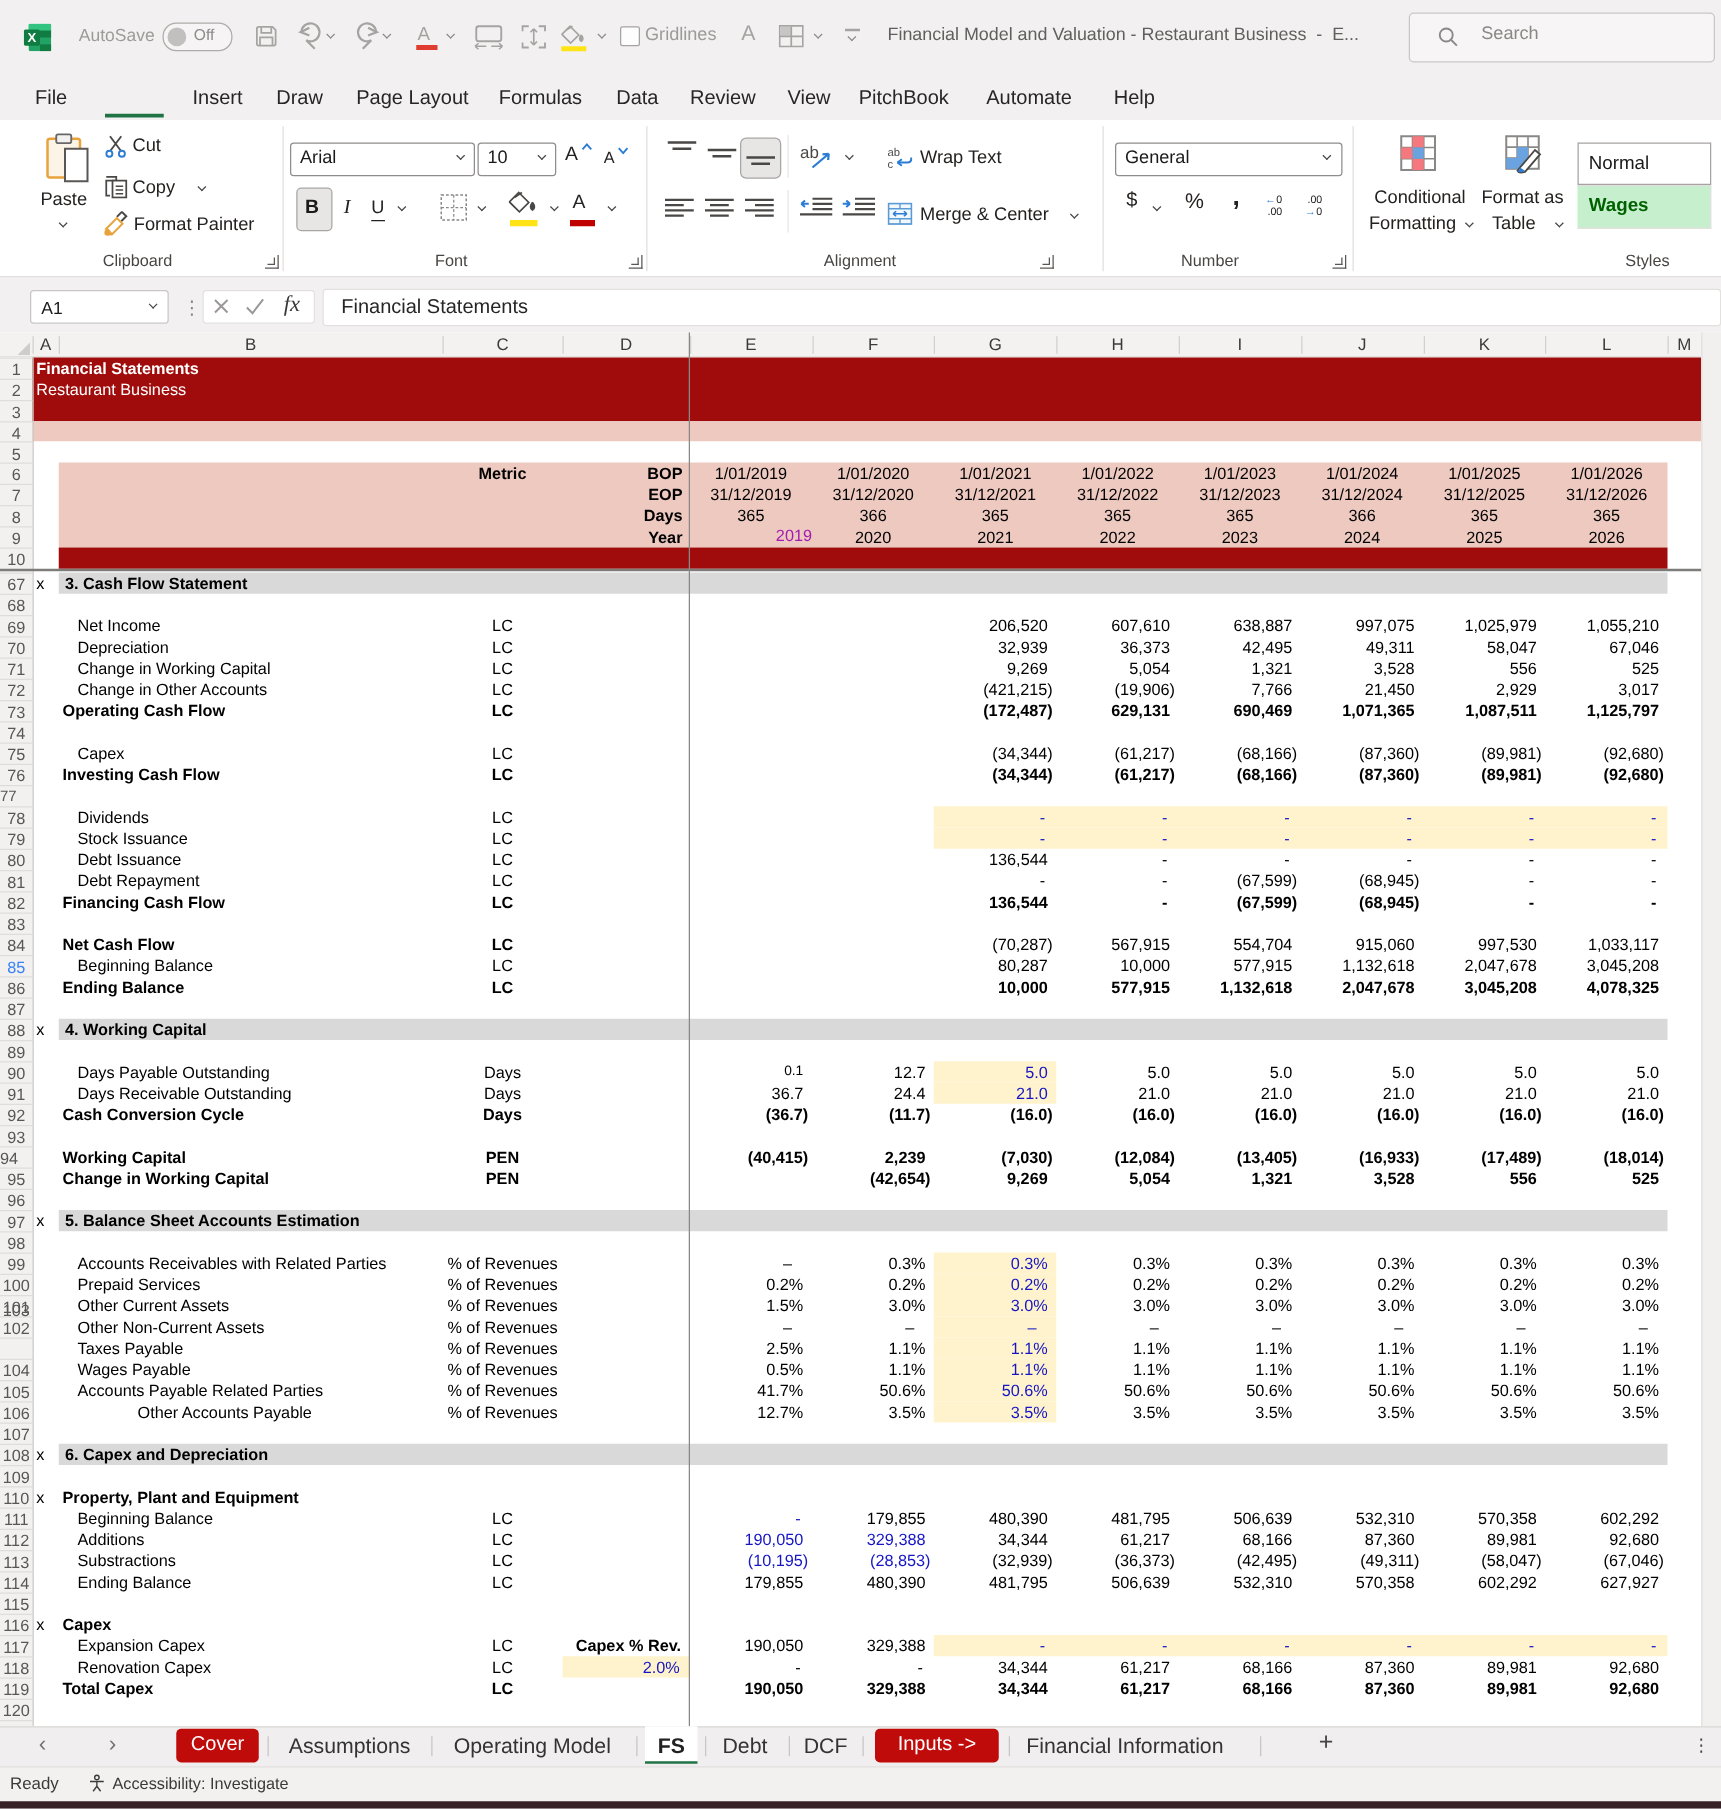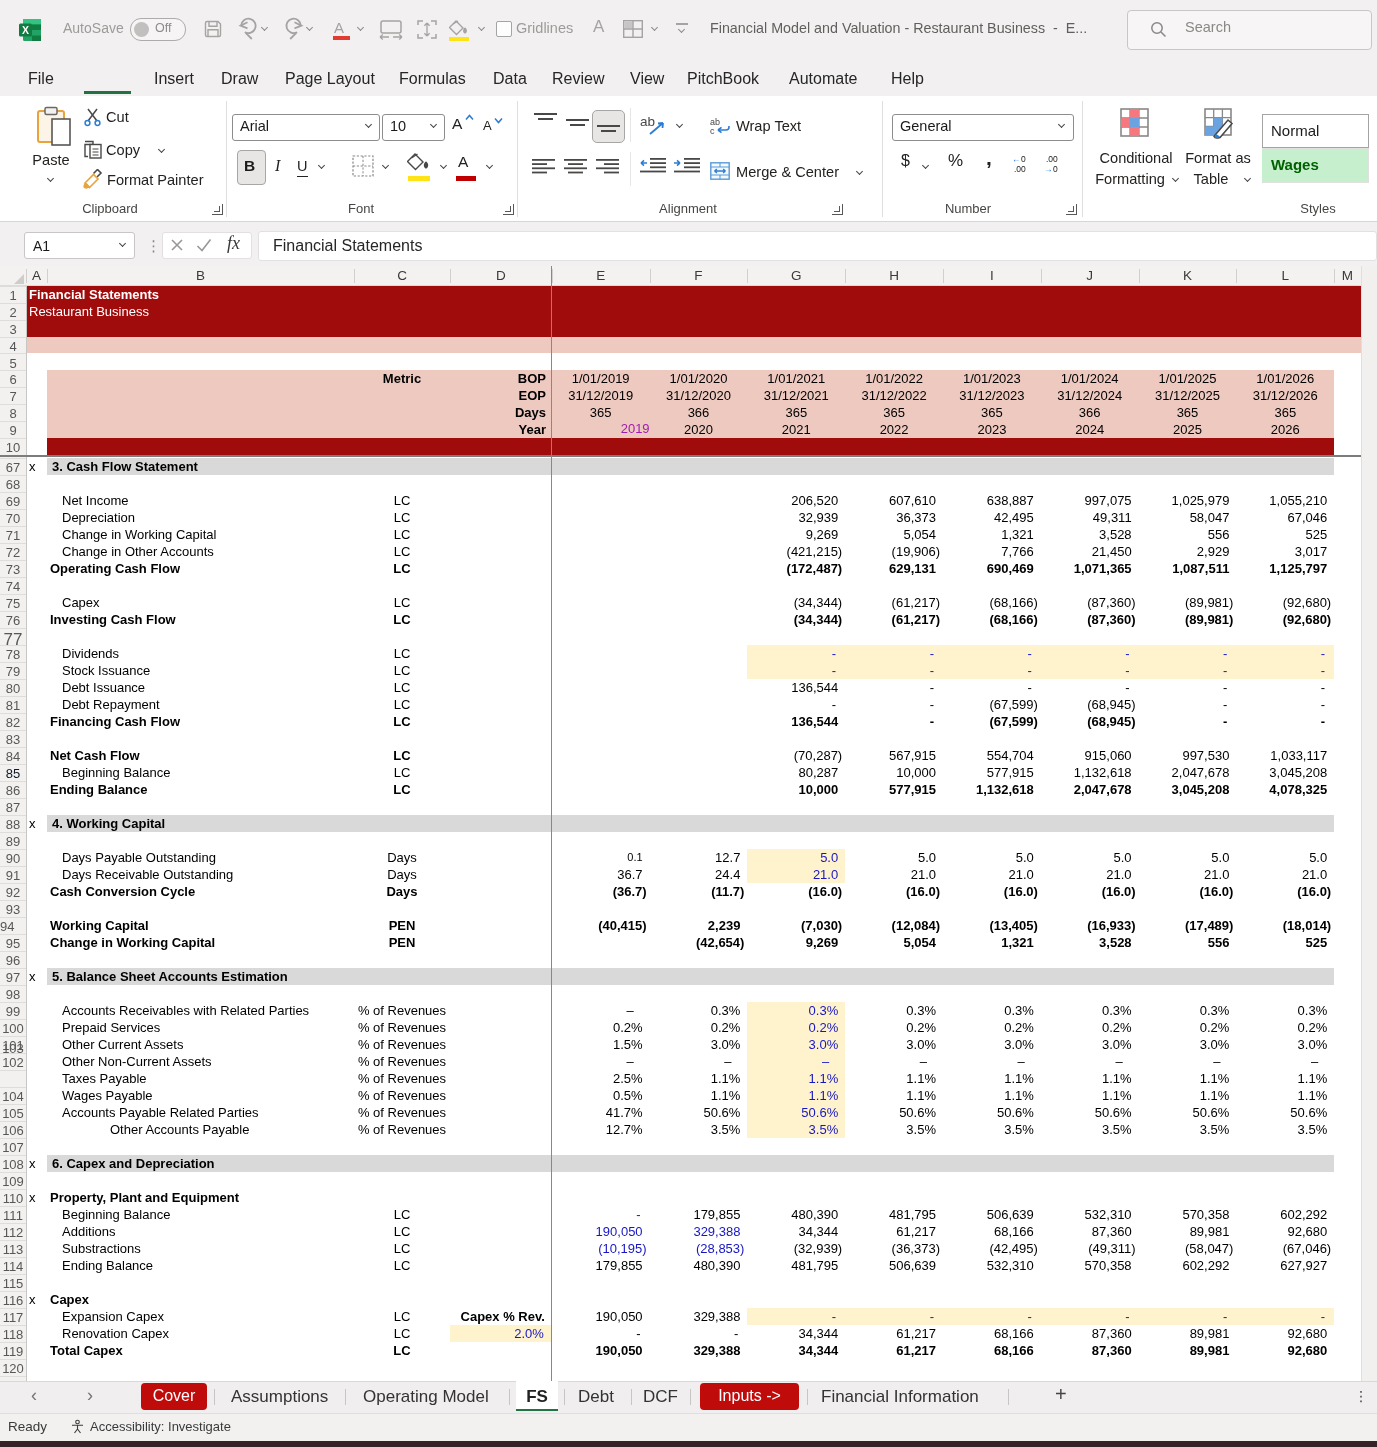--- a/index.html
+++ b/index.html
@@ -749,37 +749,37 @@
 <div style="position:absolute;left:0;width:26.0px;top:545.2px;text-align:center;font-size:13px;color:#575757;">72</div>
 <div style="position:absolute;left:0;top:543.0px;width:26.0px;height:1px;background:#dedddc;"></div>
 <div style="position:absolute;left:0;width:26.0px;top:562.2px;text-align:center;font-size:13px;color:#575757;">73</div>
 <div style="position:absolute;left:0;top:560.0px;width:26.0px;height:1px;background:#dedddc;"></div>
 <div style="position:absolute;left:0;width:26.0px;top:579.2px;text-align:center;font-size:13px;color:#575757;">74</div>
 <div style="position:absolute;left:0;top:577.0px;width:26.0px;height:1px;background:#dedddc;"></div>
 <div style="position:absolute;left:0;width:26.0px;top:596.2px;text-align:center;font-size:13px;color:#575757;">75</div>
 <div style="position:absolute;left:0;top:594.0px;width:26.0px;height:1px;background:#dedddc;"></div>
 <div style="position:absolute;left:0;width:26.0px;top:613.2px;text-align:center;font-size:13px;color:#575757;">76</div>
 <div style="position:absolute;left:0;top:611.0px;width:26.0px;height:1px;background:#dedddc;"></div>
-<div style="position:absolute;left:0;width:26.0px;top:630.2px;text-align:center;font-size:17px;color:#575757;">77</div>
+<div style="position:absolute;left:0;width:26.0px;top:630.2px;text-align:left;font-size:12px;color:#575757;">77</div>
 <div style="position:absolute;left:0;top:628.0px;width:26.0px;height:1px;background:#dedddc;"></div>
 <div style="position:absolute;left:0;width:26.0px;top:647.2px;text-align:center;font-size:13px;color:#575757;">78</div>
 <div style="position:absolute;left:0;top:645.0px;width:26.0px;height:1px;background:#dedddc;"></div>
 <div style="position:absolute;left:0;width:26.0px;top:664.2px;text-align:center;font-size:13px;color:#575757;">79</div>
 <div style="position:absolute;left:0;top:662.0px;width:26.0px;height:1px;background:#dedddc;"></div>
 <div style="position:absolute;left:0;width:26.0px;top:681.2px;text-align:center;font-size:13px;color:#575757;">80</div>
 <div style="position:absolute;left:0;top:679.0px;width:26.0px;height:1px;background:#dedddc;"></div>
 <div style="position:absolute;left:0;width:26.0px;top:698.2px;text-align:center;font-size:13px;color:#575757;">81</div>
 <div style="position:absolute;left:0;top:696.0px;width:26.0px;height:1px;background:#dedddc;"></div>
 <div style="position:absolute;left:0;width:26.0px;top:715.2px;text-align:center;font-size:13px;color:#575757;">82</div>
 <div style="position:absolute;left:0;top:713.0px;width:26.0px;height:1px;background:#dedddc;"></div>
 <div style="position:absolute;left:0;width:26.0px;top:732.2px;text-align:center;font-size:13px;color:#575757;">83</div>
 <div style="position:absolute;left:0;top:730.0px;width:26.0px;height:1px;background:#dedddc;"></div>
 <div style="position:absolute;left:0;width:26.0px;top:749.2px;text-align:center;font-size:13px;color:#575757;">84</div>
 <div style="position:absolute;left:0;top:747.0px;width:26.0px;height:1px;background:#dedddc;"></div>
-<div style="position:absolute;left:0;width:26.0px;top:766.2px;text-align:center;font-size:13px;color:#0f172a;">85</div>
+<div style="position:absolute;left:0;width:26.0px;top:766.2px;text-align:center;font-size:13px;color:#3b82f6;">85</div>
 <div style="position:absolute;left:0;top:764.0px;width:26.0px;height:1px;background:#dedddc;"></div>
 <div style="position:absolute;left:0;width:26.0px;top:783.2px;text-align:center;font-size:13px;color:#575757;">86</div>
 <div style="position:absolute;left:0;top:781.0px;width:26.0px;height:1px;background:#dedddc;"></div>
 <div style="position:absolute;left:0;width:26.0px;top:800.2px;text-align:center;font-size:13px;color:#575757;">87</div>
 <div style="position:absolute;left:0;top:798.0px;width:26.0px;height:1px;background:#dedddc;"></div>
 <div style="position:absolute;left:0;width:26.0px;top:817.2px;text-align:center;font-size:13px;color:#575757;">88</div>
 <div style="position:absolute;left:0;top:815.0px;width:26.0px;height:1px;background:#dedddc;"></div>
 <div style="position:absolute;left:0;width:26.0px;top:834.2px;text-align:center;font-size:13px;color:#575757;">89</div>
 <div style="position:absolute;left:0;top:832.0px;width:26.0px;height:1px;background:#dedddc;"></div>
 <div style="position:absolute;left:0;width:26.0px;top:851.2px;text-align:center;font-size:13px;color:#575757;">90</div>

